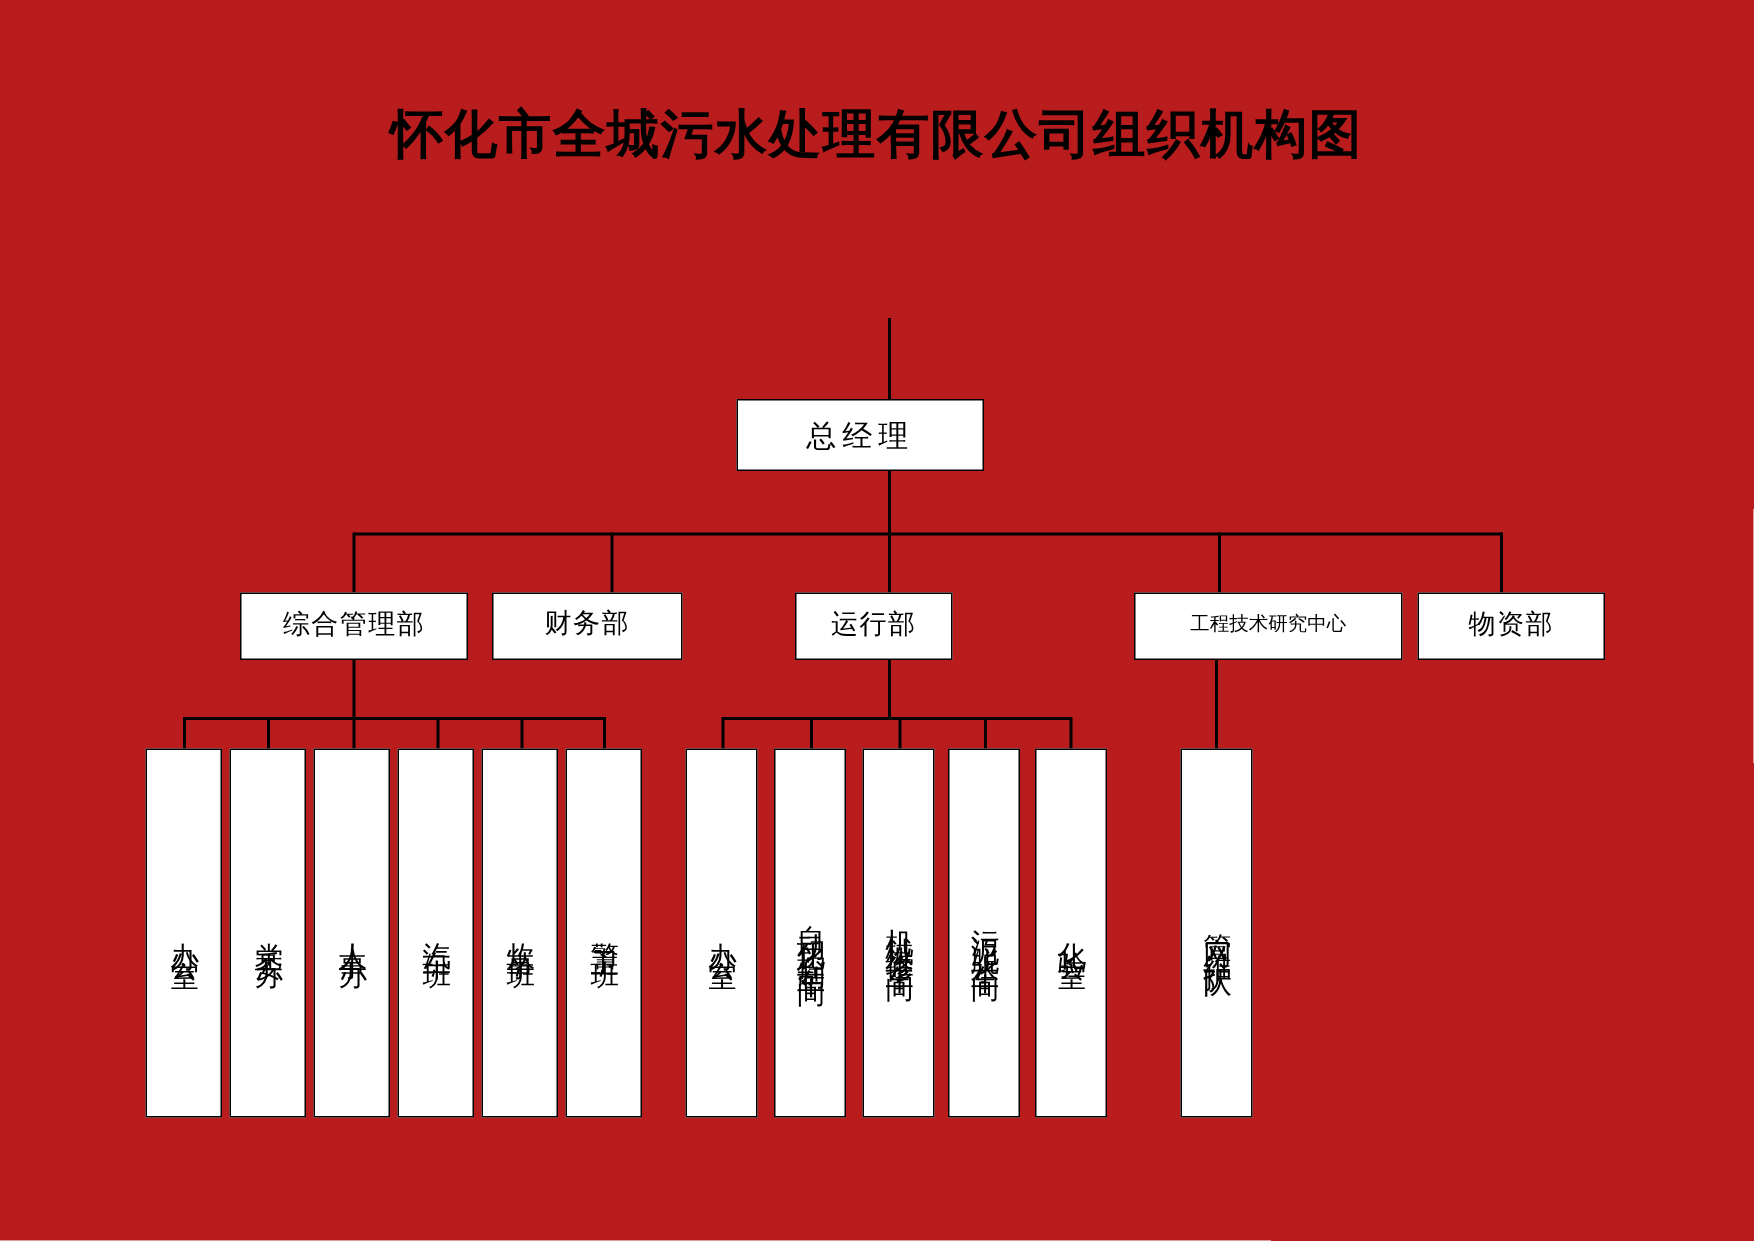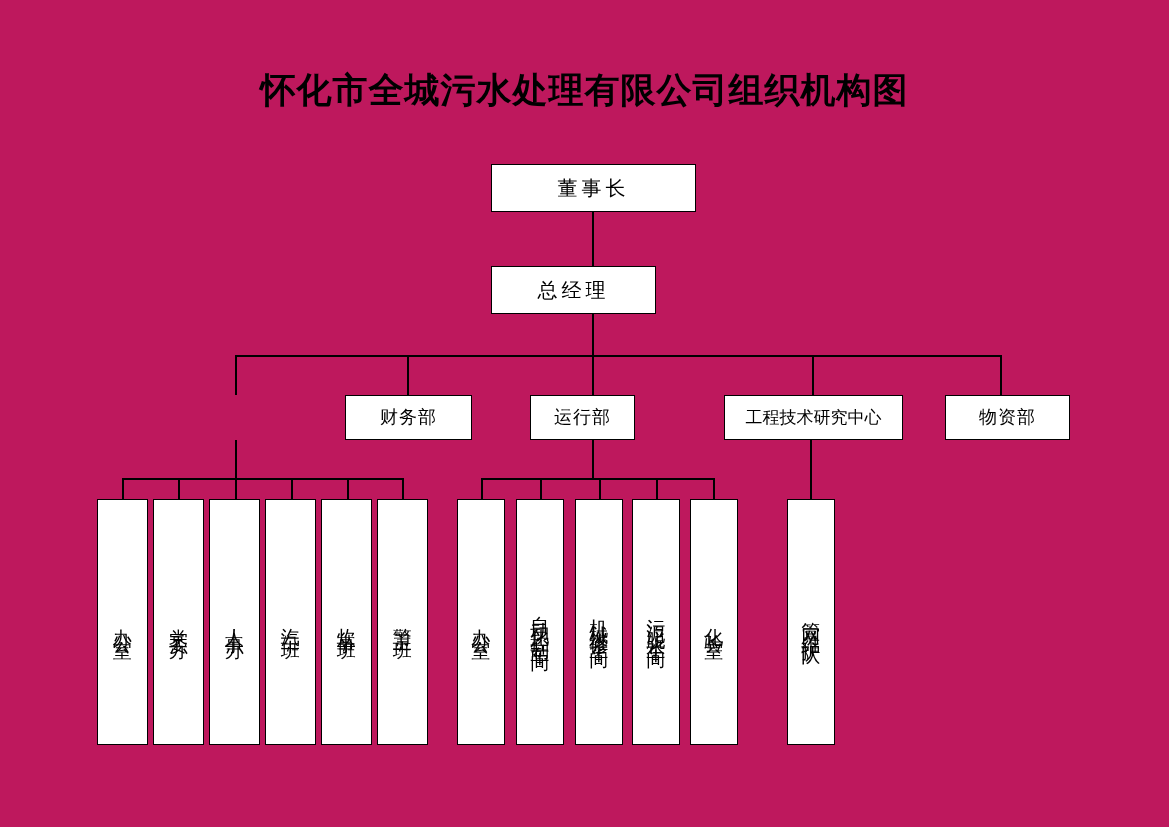--- a/index.html
+++ b/index.html
@@ -9,21 +9,21 @@
     background: #ffffff;
   }
   body {
     font-family: "DejaVu Sans", "Liberation Sans", sans-serif;
     color: #000000;
   }
   #canvas {
     position: relative;
     width: 1169px;
     height: 827px;
-    background: #be185d;
+    background: #b91c1c;
     overflow: hidden;
   }
   
   #chart-title {
     position: absolute;
     left: 0;
     top: 68px;
     width: 1169px;
     text-align: center;
     font-family: "DejaVu Serif", "Liberation Serif", serif;
@@ -51,22 +51,23 @@
   }
   .node.exec {
     font-size: 20px;
     letter-spacing: 4px;
   }
   .node.dept {
     font-size: 18px;
     letter-spacing: 1px;
   }
   .node.dept.wide {
-    font-size: 17px;
+    font-size: 13px;
     letter-spacing: 0px;
+    margin-left: 32px;
   }
   
   .node.vert {
     writing-mode: vertical-rl;
     text-orientation: upright;
     font-size: 19px;
     letter-spacing: 6px;
     padding-top: 4px;
     padding-bottom: 4px;
     align-items: center;
@@ -89,42 +90,42 @@
     height: 2px;
   }
 </style>
 </head>
 <body>
 
 <div id="canvas">
 
   <div id="chart-title">怀化市全城污水处理有限公司组织机构图</div>
 
-  <div class="node exec" style="left:491px; top:164px; width:205px; height:48px;">
-    <span>董事长</span>
-  </div>
 
   <div class="vline" style="left:592px; top:212px; height:54px;"></div>
 
   <div class="node exec" style="left:491px; top:266px; width:165px; height:48px;">
     <span>总经理</span>
   </div>
 
   <div class="vline" style="left:592px; top:314px; height:42px;"></div>
 
   <div class="hline" style="left:236px; top:355px; width:766px;"></div>
 
   <div class="vline" style="left:235px; top:355px; height:40px;"></div>
   <div class="vline" style="left:407px; top:355px; height:40px;"></div>
   <div class="vline" style="left:592px; top:355px; height:40px;"></div>
   <div class="vline" style="left:812px; top:355px; height:40px;"></div>
   <div class="vline" style="left:1000px; top:355px; height:40px;"></div>
 
+  <div class="node dept" style="left:160px; top:395px; width:152px; height:45px;">
+    <span>综合管理部</span>
+  </div>
 
-  <div class="node dept" style="left:345px; top:395px; width:127px; height:45px;">
+  <div class="node dept" style="left:328px; top:395px; width:127px; height:45px;font-family:Liberation Mono, monospace;">
     <span>财务部</span>
   </div>
 
   <div class="node dept" style="left:530px; top:395px; width:105px; height:45px;">
     <span>运行部</span>
   </div>
 
   <div class="node dept wide" style="left:724px; top:395px; width:179px; height:45px;">
     <span>工程技术研究中心</span>
   </div>

